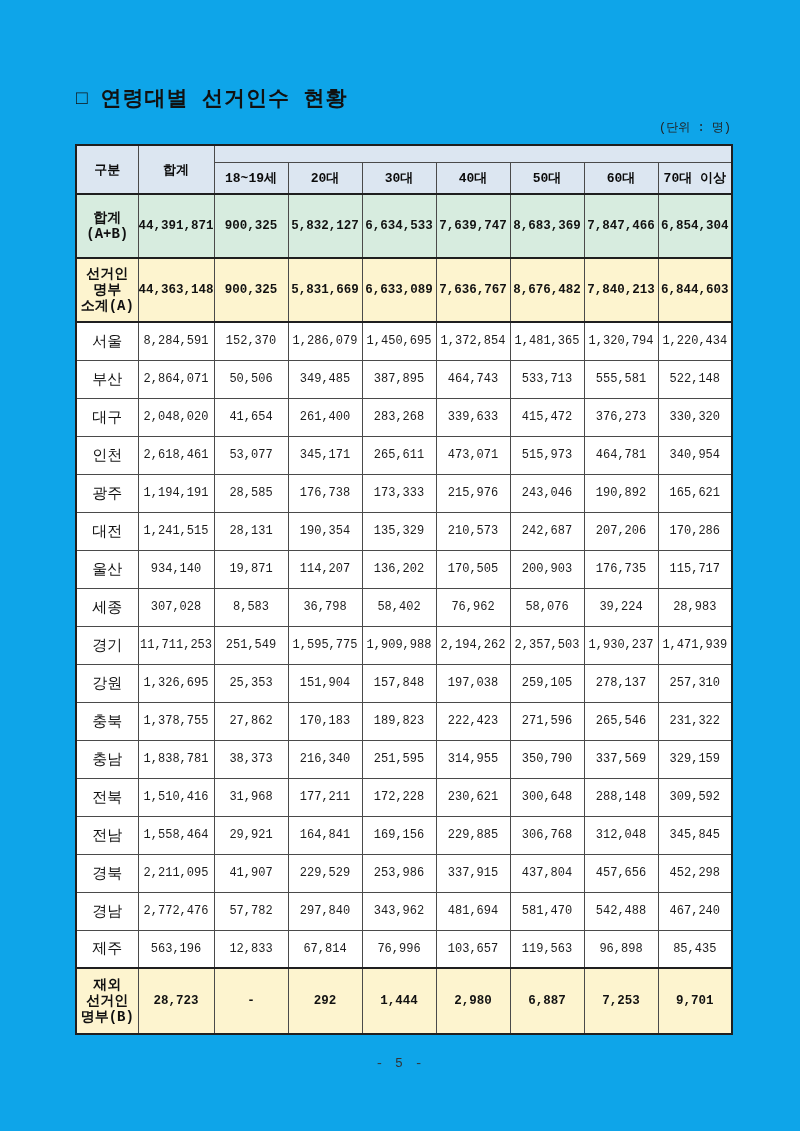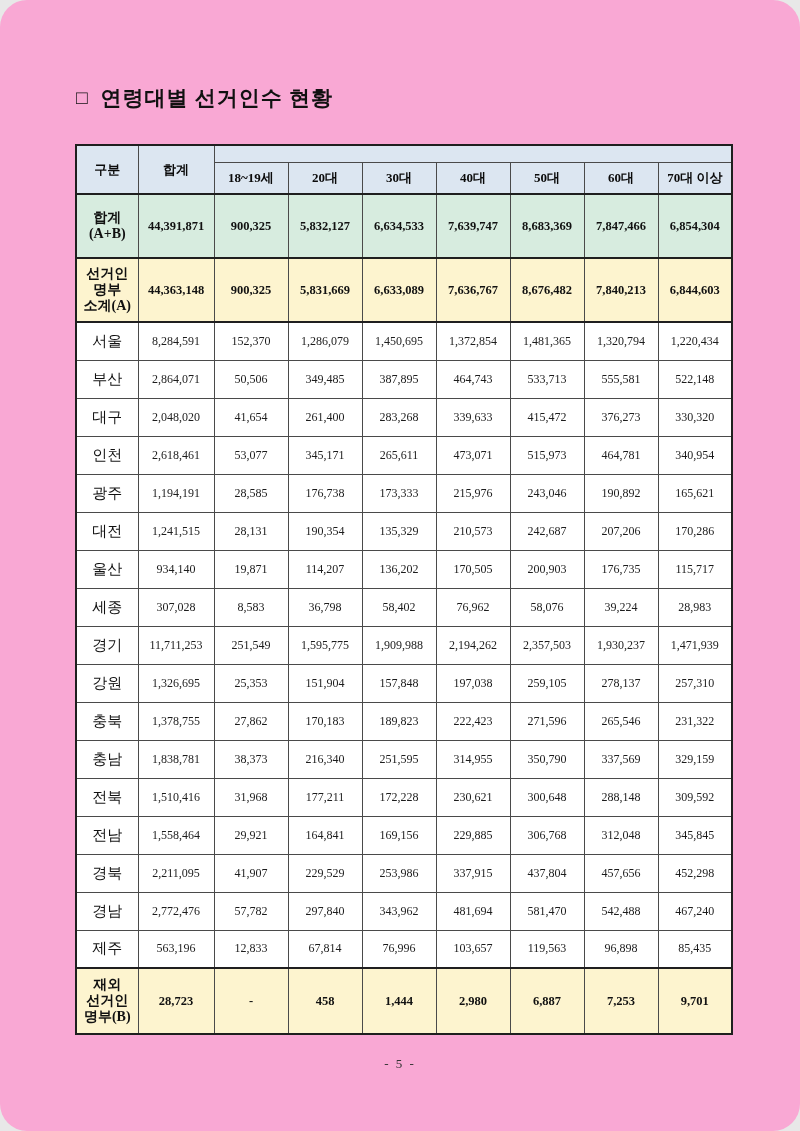--- a/index.html
+++ b/index.html
@@ -1,18 +1,18 @@
 <!DOCTYPE html>
 <html style="--header_bg: #dce6f1; --total_row_bg: #d7ecdf; --subtotal_row_bg: #fdf4cf; --border_dark: #1f1f1f; --border_inner: #4a4a4a;"><head>
 <meta charset="utf-8">
 <style>
   html,body{margin:0;padding:0;background:#e8e8e8;}
   .page{
-    position:relative;width:800px;height:1131px;background:#f9a8d4;margin:0 auto;
-    font-family:Liberation Serif, serif;color:#111;overflow:hidden;border-radius:27px;
+    position:relative;width:800px;height:1131px;background:#0ea5e9;margin:0 auto;
+    font-family:Liberation Mono, monospace;color:#111;overflow:hidden;
   }
   .doc-title{
     position:absolute;left:76px;top:84px;font-size:21px;font-weight:bold;
     letter-spacing:1px;white-space:nowrap;
   }
   .title-marker{font-weight:normal;font-size:19px;margin-right:12px;position:relative;top:-1px;}
   .unit-note{
     position:absolute;left:75px;top:119px;width:656px;text-align:right;font-size:12px;color:#222;
   }
   table.age-table{
@@ -49,20 +49,21 @@
 </style>
 </head>
 <body>
 
 <div class="page">
 
   <div class="doc-title">
     <span class="title-marker">□</span><span>연령대별 선거인수 현황</span>
   </div>
 
+  <div class="unit-note">(단위 : 명)</div>
 
   <table class="age-table">
     <colgroup>
       <col style="width:62px">
       <col style="width:76px">
       <col style="width:74px">
         <col style="width:74px">
         <col style="width:74px">
         <col style="width:74px">
       <col style="width:74px">
@@ -292,21 +293,21 @@
           <td class="num-cell">76,996</td>
           <td class="num-cell">103,657</td>
           <td class="num-cell">119,563</td>
           <td class="num-cell">96,898</td>
           <td class="num-cell">85,435</td>
         </tr>
         <tr class="row-overseas">
           <th class="row-label">재외<br>선거인<br>명부(B)</th>
           <td class="num-cell">28,723</td>
           <td class="num-cell">-</td>
-          <td class="num-cell">458</td>
+          <td class="num-cell">292</td>
           <td class="num-cell">1,444</td>
           <td class="num-cell">2,980</td>
           <td class="num-cell">6,887</td>
           <td class="num-cell">7,253</td>
           <td class="num-cell">9,701</td>
         </tr>
       </tbody>
   </table>
 
   <div class="page-number">- 5 -</div>

